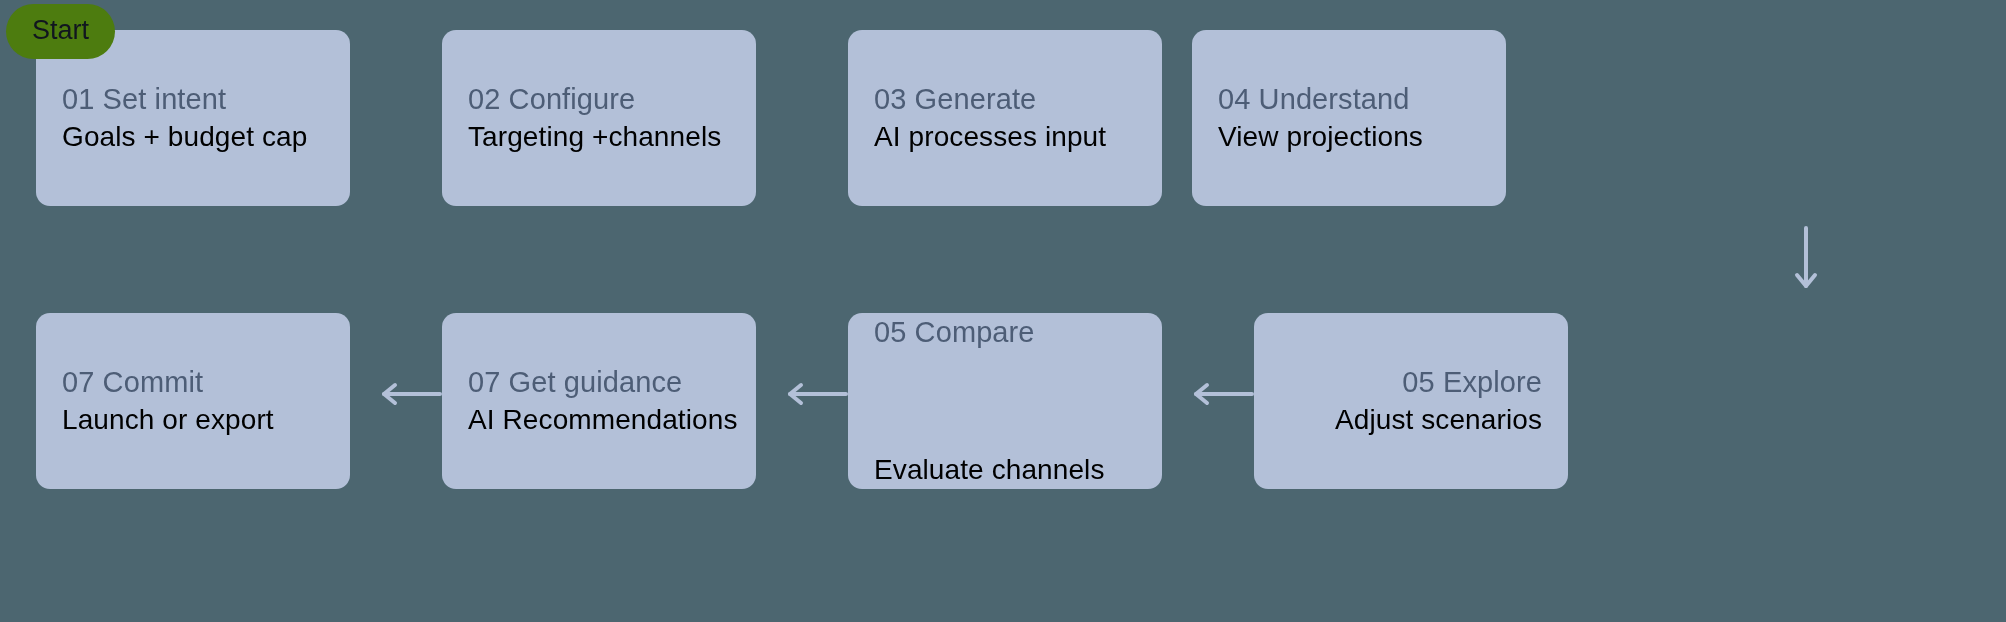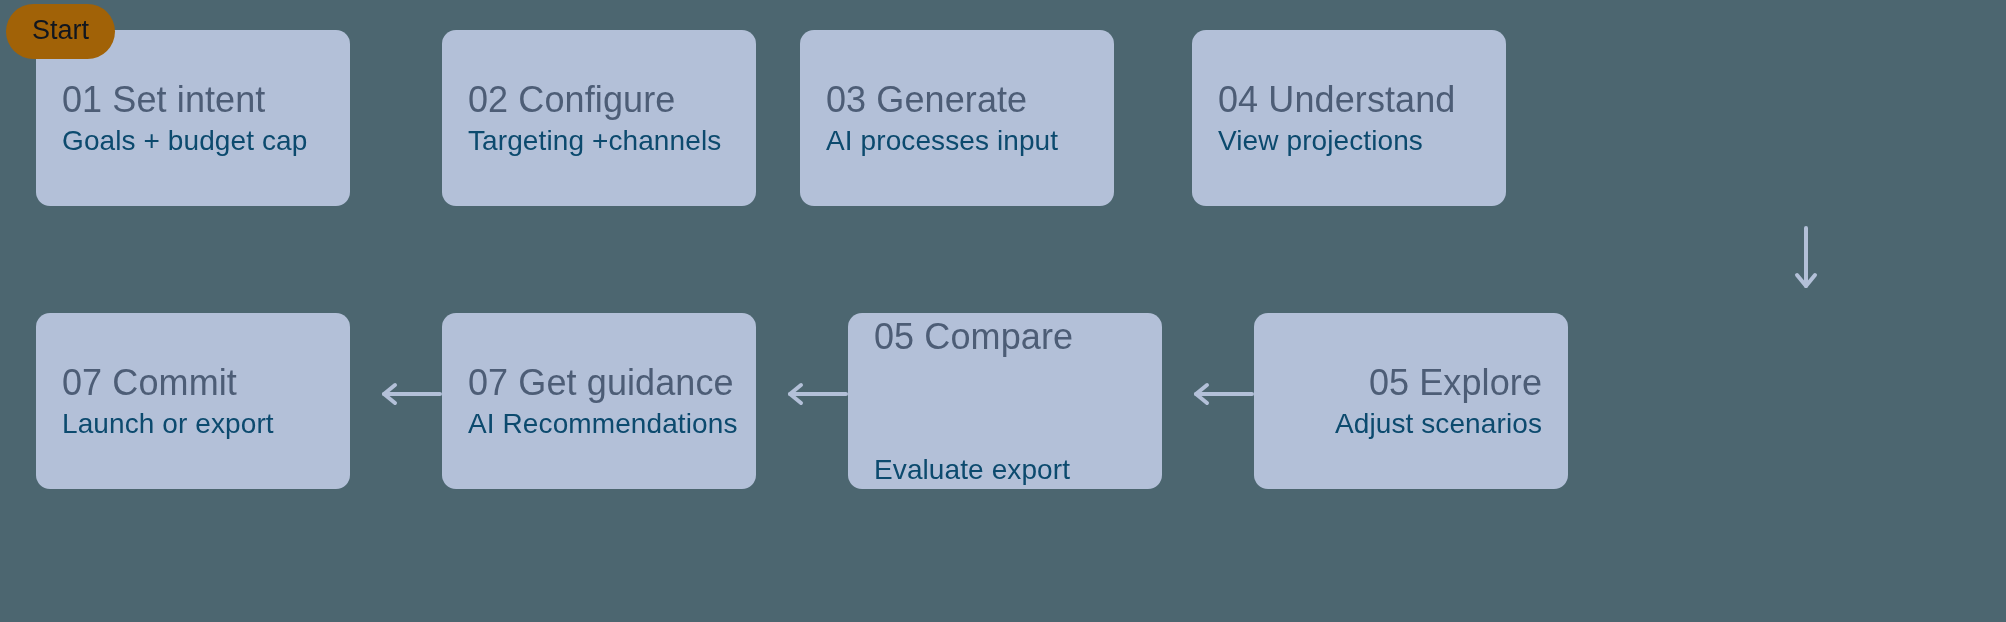--- a/index.html
+++ b/index.html
@@ -29,39 +29,39 @@
     background: #b3c0d8;
     border-radius: 14px;
     box-sizing: border-box;
     padding: 0 26px;
     display: flex;
     flex-direction: column;
     justify-content: center;
   }
 
   .node-title {
-    font-size: 36px;
+    font-size: 29px;
     line-height: 1.32;
     color: #4d5d76;
     white-space: nowrap;
     letter-spacing: 0.1px;
   }
 
   .node-subtitle {
     font-size: 28px;
     line-height: 1.32;
-    color: #0c4a6e;
+    color: #000000;
     white-space: nowrap;
     letter-spacing: 0.1px;
   }
 
   
   .badge {
     position: absolute;
-    background: #a16207;
+    background: #4d7c0f;
     color: #11161f;
     border-radius: 999px;
     font-size: 27px;
     line-height: 1;
     padding: 13px 26px 15px 26px;
     z-index: 5;
     white-space: nowrap;
   }
 
   
@@ -95,21 +95,21 @@
     <div class="node-subtitle">Targeting +channels</div>
   </div>
 
   <div class="arrow" style="left:884px; top:99px;">
     <svg width="68" height="24" viewBox="0 0 68 24" fill="none" stroke="currentColor" stroke-width="4" stroke-linecap="round" stroke-linejoin="round">
       <line x1="2" y1="12" x2="58" y2="12"></line>
       <polyline points="47,3 58,12 47,21"></polyline>
     </svg>
   </div>
 
-  <div class="node" style="left:800px; top:30px;">
+  <div class="node" style="left:848px; top:30px;">
     <div class="node-title">03 Generate</div>
     <div class="node-subtitle">AI processes input</div>
   </div>
 
   <div class="arrow" style="left:1290px; top:99px;">
     <svg width="68" height="24" viewBox="0 0 68 24" fill="none" stroke="currentColor" stroke-width="4" stroke-linecap="round" stroke-linejoin="round">
       <line x1="2" y1="12" x2="58" y2="12"></line>
       <polyline points="47,3 58,12 47,21"></polyline>
     </svg>
   </div>
@@ -133,21 +133,21 @@
 
   <div class="arrow" style="left:1186px; top:382px;">
     <svg width="68" height="24" viewBox="0 0 68 24" fill="none" stroke="currentColor" stroke-width="4" stroke-linecap="round" stroke-linejoin="round">
       <line x1="66" y1="12" x2="10" y2="12"></line>
       <polyline points="21,3 10,12 21,21"></polyline>
     </svg>
   </div>
 
   <div class="node" style="left:848px; top:313px;justify-content:space-between;">
     <div class="node-title">05 Compare</div>
-    <div class="node-subtitle">Evaluate export</div>
+    <div class="node-subtitle">Evaluate channels</div>
   </div>
 
   <div class="arrow" style="left:780px; top:382px;">
     <svg width="68" height="24" viewBox="0 0 68 24" fill="none" stroke="currentColor" stroke-width="4" stroke-linecap="round" stroke-linejoin="round">
       <line x1="66" y1="12" x2="10" y2="12"></line>
       <polyline points="21,3 10,12 21,21"></polyline>
     </svg>
   </div>
 
   <div class="node" style="left:442px; top:313px;">

